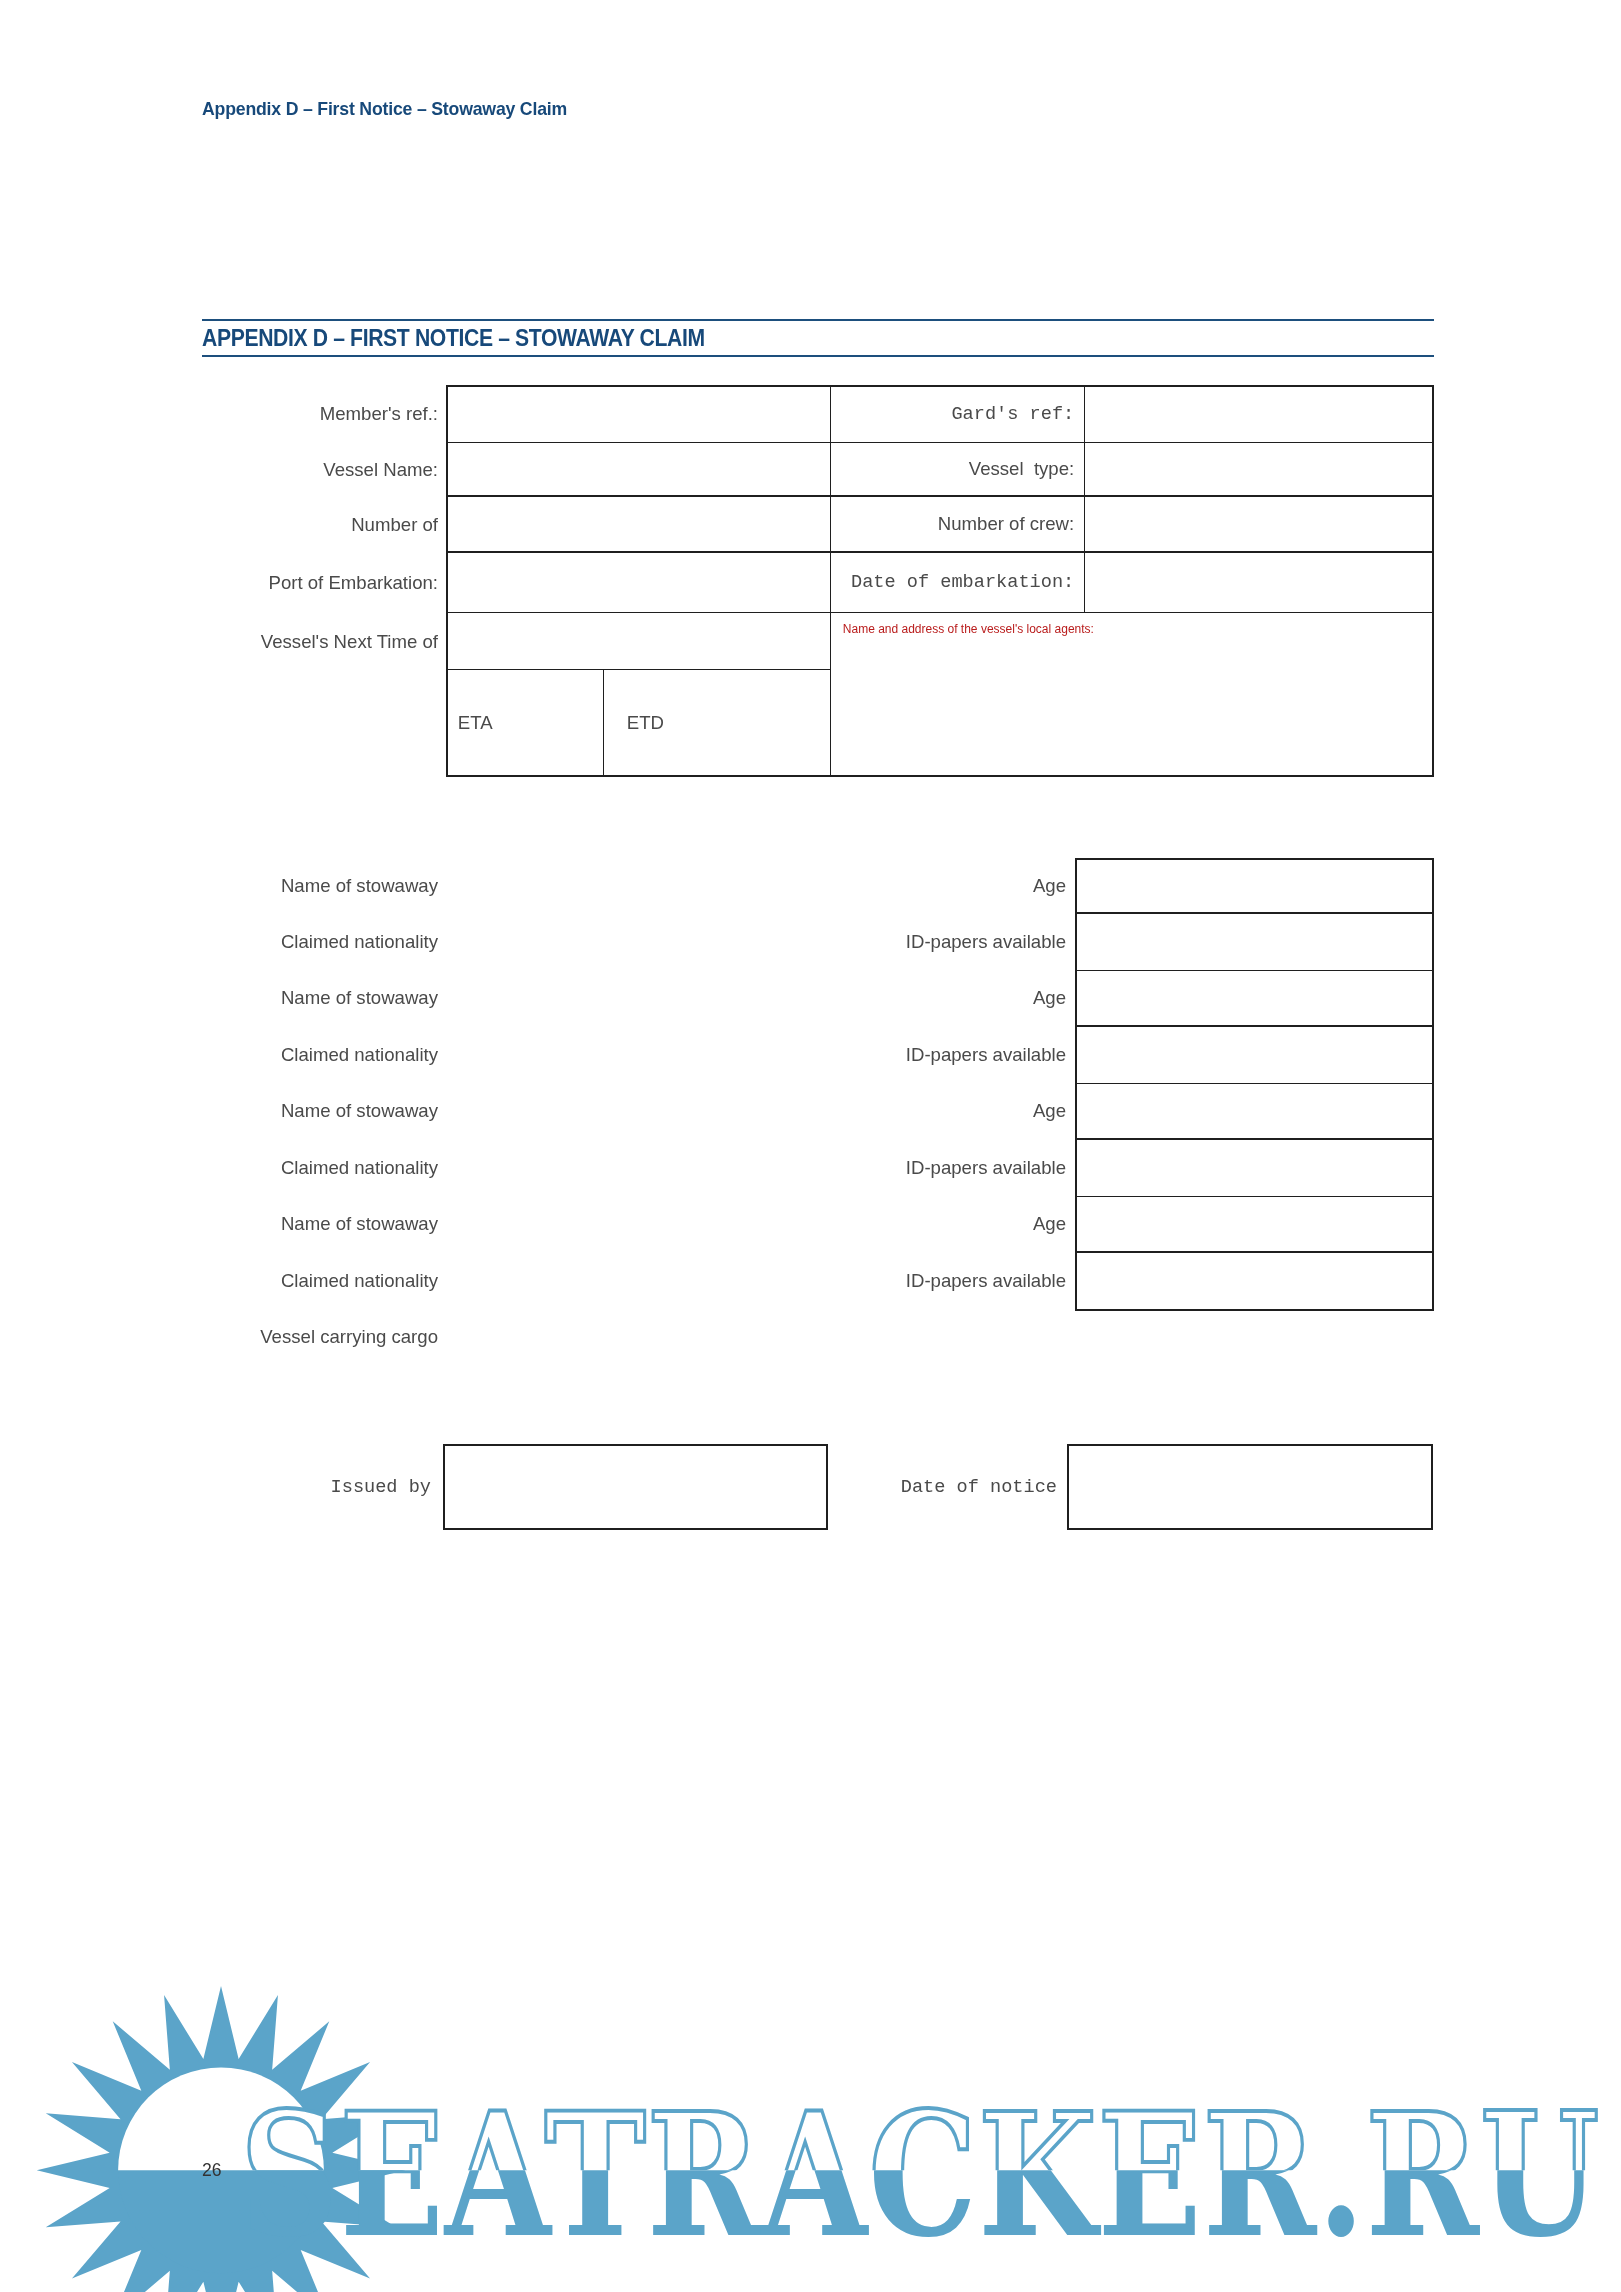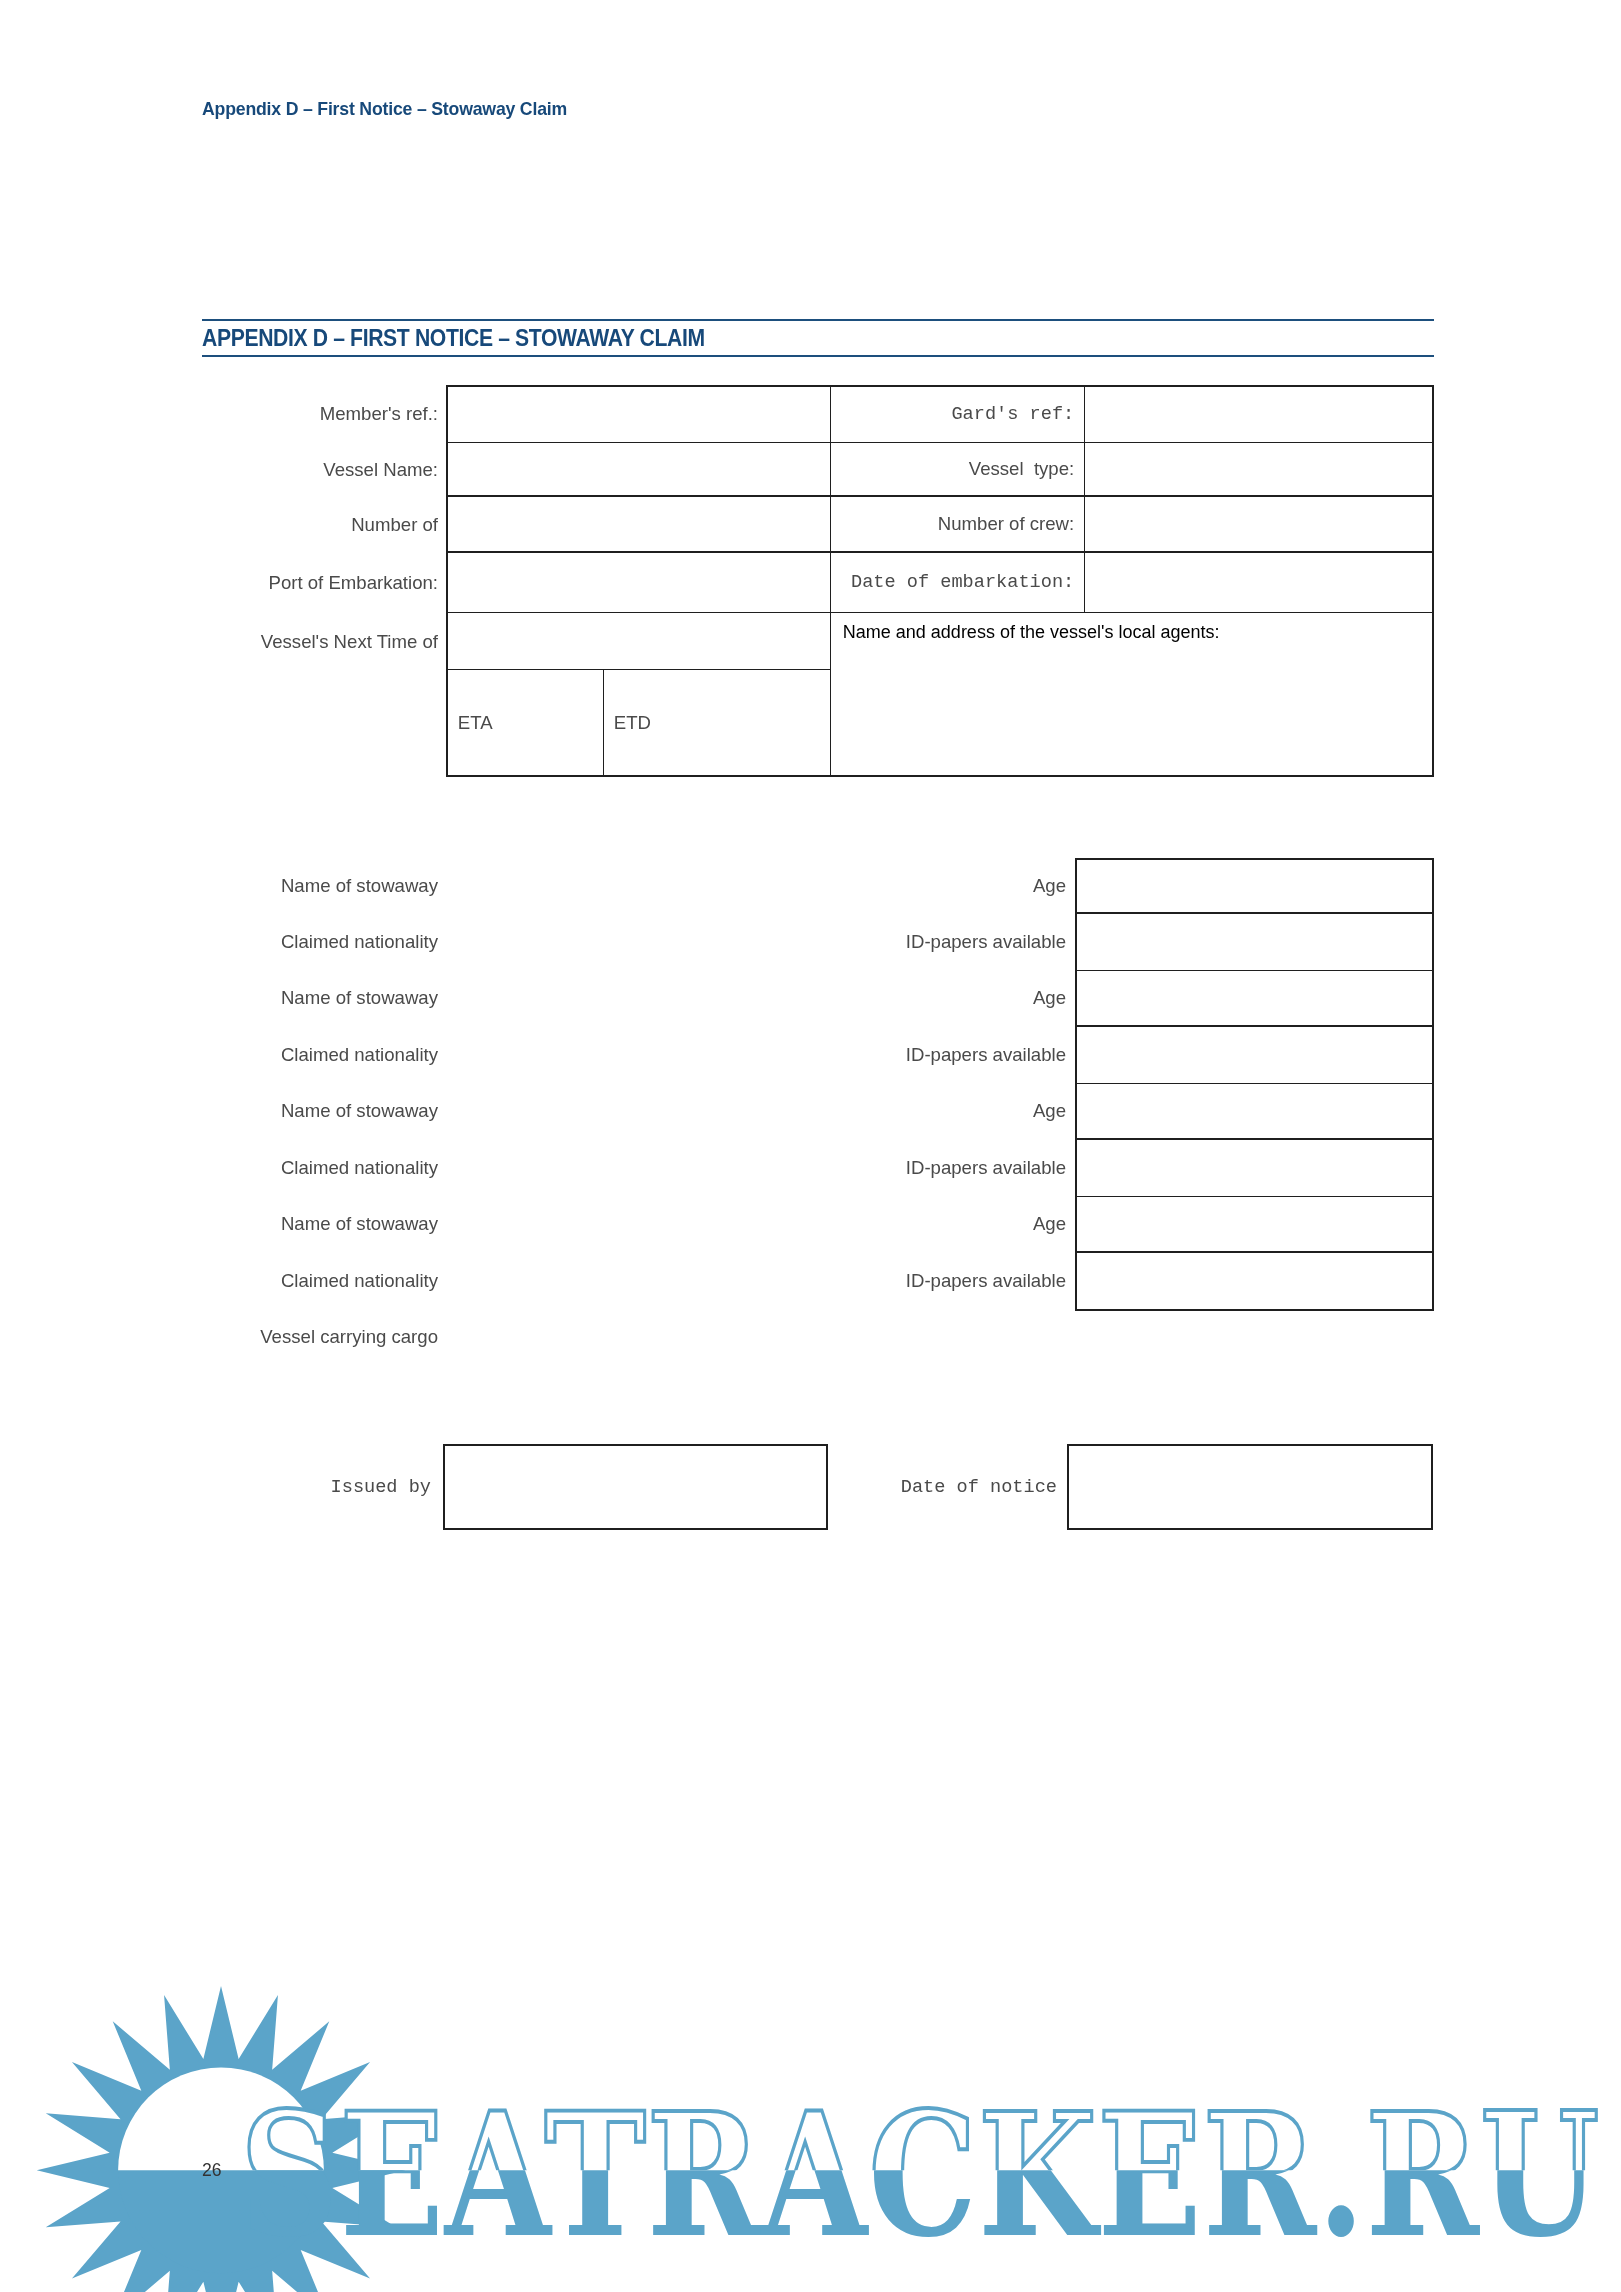--- a/index.html
+++ b/index.html
@@ -27,21 +27,21 @@
   
   .outer-label {
     position:absolute; display:flex; align-items:center; justify-content:flex-end;
     font-size:18.6px; color:#4a4a4a; white-space:pre;
   }
   .lab-left  { left:147px; width:291px; }
   .lab-right { left:686px; width:380px; }
   .grid { position:absolute; box-sizing:border-box; border:2px solid #1f1f1f; display:grid; background:#fff; }
   .cell { box-sizing:border-box; display:flex; align-items:center; }
   .cell-label { justify-content:flex-end; padding-right:9.8px; font-size:18.6px; color:#4a4a4a; white-space:pre; }
-  .cell-topleft { align-items:flex-start; padding:8.8px 11.8px; font-size:18px; color:#000000; white-space:pre; }
+  .cell-topleft { align-items:flex-start; padding:8.8px 11.8px; font-size:12px; color:#b91c1c; white-space:pre; }
   .pad-l { padding-left:9.8px; font-size:18.6px; color:#4a4a4a; }
   .center { justify-content:center; font-size:18.6px; color:#4a4a4a; }
   .br1 { border-right:1.5px solid #1f1f1f; }
   .bb1 { border-bottom:1px solid #1f1f1f;font-family:Liberation Mono, monospace; }
   .bb2 { border-bottom:2.5px solid #1f1f1f; }
   
   #vgrid {
     left:446px; top:385px; width:988px; height:392px;
     grid-template-columns:383px 254px 347px;
     grid-template-rows:56px 54px 56px 60px 57px 106px;
@@ -50,21 +50,21 @@
   #sgrid-left {
     left:446px; top:858px; width:385px; height:509px;
     grid-template-columns:1fr;
     grid-template-rows:54px 57px 56px 57px 56px 57px 56px 57px 56px;
   }
   #sgrid-right {
     left:1075px; top:858px; width:359px; height:453px;
     grid-template-columns:1fr;
     grid-template-rows:54px 57px 56px 57px 56px 57px 56px 57px;
   }
-  .split { display:flex; align-items:stretch; padding:0; }
+  .split { display:flex; align-items:stretch; padding:0;gap:13px; }
   .split > div { display:flex; align-items:center; box-sizing:border-box; }
   
   .fbox { position:absolute; top:1444px; height:86px; box-sizing:border-box; border:2px solid #1f1f1f; background:#fff; }
   #issued-box { left:443px; width:385px; }
   #notice-box { left:1067px; width:366px; }
   .flabel { top:1444px; height:86px;font-family:Liberation Mono, monospace; }
   #issued-label { left:147px; width:284px; }
   #notice-label { left:745px; width:312px; }
   
   .sun-svg { position:absolute; left:24.5px; top:1980px; width:392px; height:313px; }

